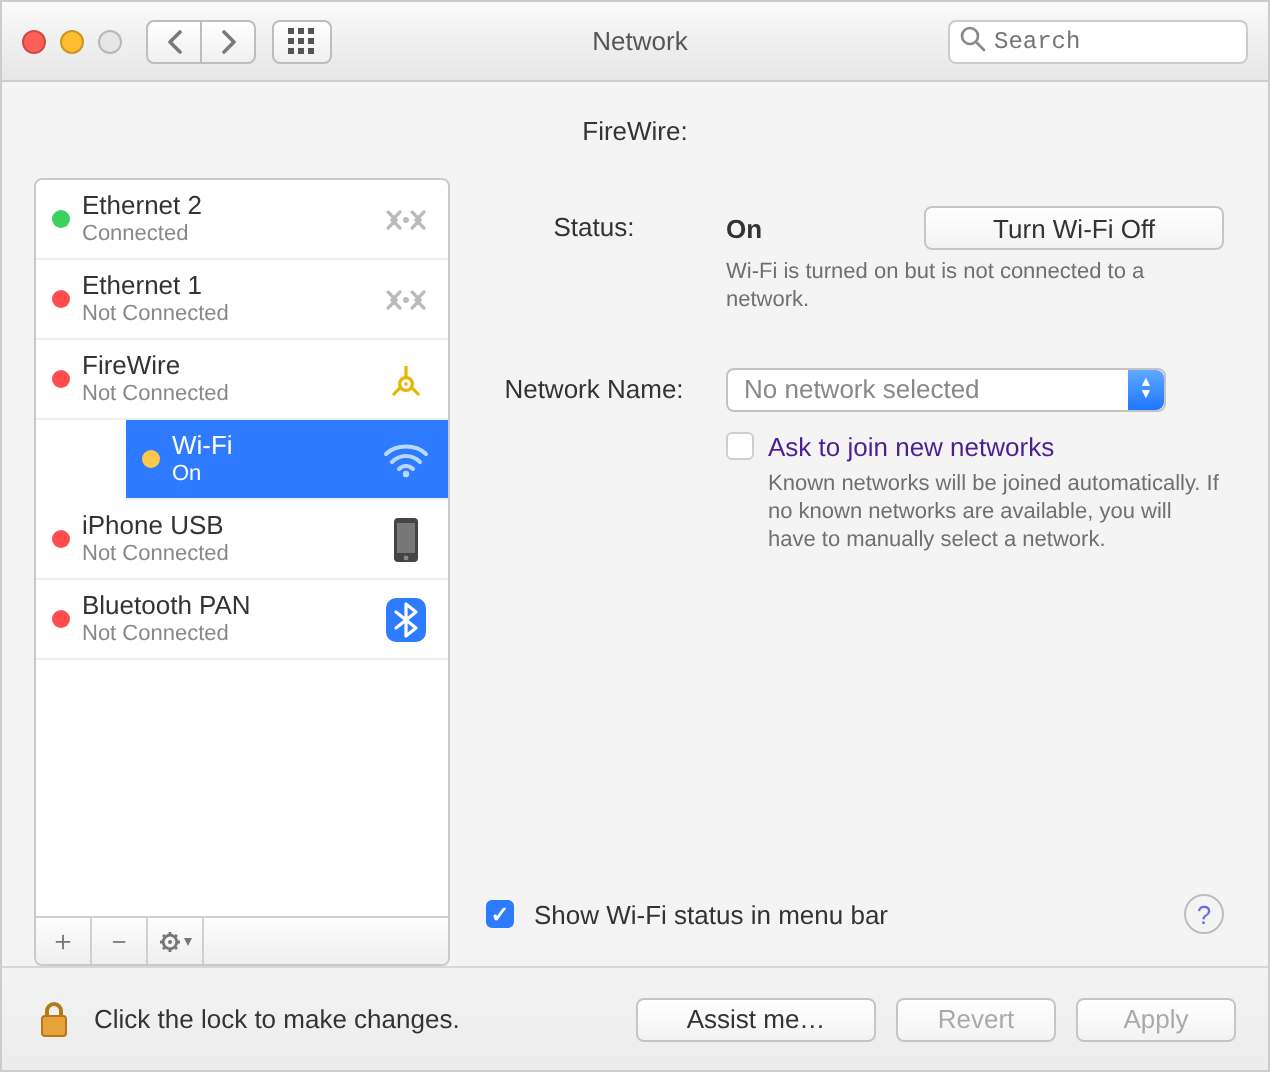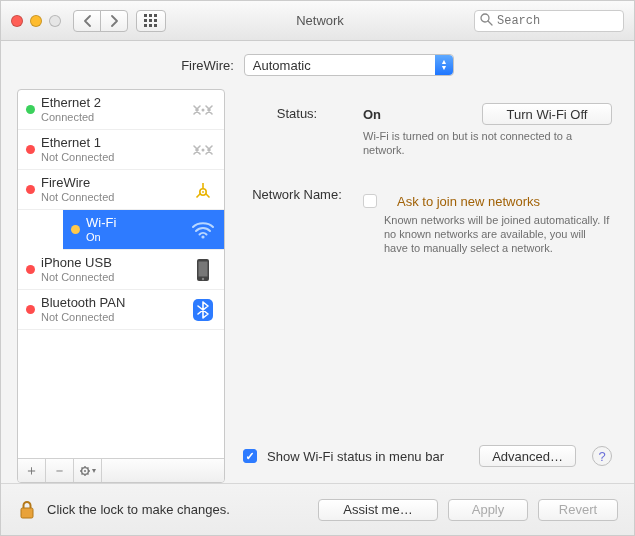--- a/index.html
+++ b/index.html
@@ -59,21 +59,21 @@
 .form-row { display: flex; align-items: flex-start; padding: 4px 0; }
 .form-row .lbl { width: 120px; text-align: center; padding-right: 12px; color: #333; padding-top: 3px; }
 .form-row .val { flex: 1; }
 .status-line { display: flex; align-items: center; gap: 14px; }
 .status-line .on { font-weight: 600; }
 .os-btn { height: 22px; padding: 0 12px; border: 1px solid #c5c5c5; border-radius: 4px; background: linear-gradient(#fff,#f3f3f3); font-size: 13px; color: #333; display:inline-flex; align-items:center; justify-content:center; box-shadow: 0 1px 0 #fff inset;}
 .os-btn:disabled, .os-btn.disabled { color: #aaa; }
 .sub { font-size: 11px; color: #6f6f6f; margin-top: 4px; line-height: 1.3; }
 .sub.small { font-size: 11px; }
 .net-select { width: 220px; }
-.check-row { display: flex; align-items: center; gap: 20px; color: #a16207; font-size: 13px;}
+.check-row { display: flex; align-items: center; gap: 7px; color: #4c1d95; font-size: 13px;}
 .check-box { width: 14px; height: 14px; border: 1px solid #cfcfcf; border-radius: 3px; background: #fff; position: relative; display:inline-flex; align-items:center; justify-content:center;}
 .check-box.checked { background: #2d7bff; border-color:#2d7bff; }
 .check-box.checked::after { content:"✓"; color:#fff; font-size: 11px; font-weight:700; }
 .detail-foot { margin-top: auto; padding: 10px 0 14px 0; display: flex; align-items: center; gap: 10px; }
 .help-circle { width: 20px; height: 20px; border: 1px solid #bdbdbd; border-radius: 50%; display: flex; align-items: center; justify-content: center; color: #6a6fd9; font-size: 13px; margin-left: 6px;}
 
 .bottombar { height: 52px; border-top: 1px solid #d7d7d7; background: linear-gradient(#f3f3f3,#ececec); display: flex; align-items: center; padding: 0 16px; gap: 10px; }
 .lock { width: 20px; height: 22px; display:flex; align-items:center; justify-content:center; }
 .btn-row { margin-left: auto; display: flex; gap: 10px; }
 </style>
@@ -122,24 +122,20 @@
             <circle cx="5" cy="5" r="4" stroke="#888" stroke-width="1.3" fill="none"></circle>
             <line x1="8" y1="8" x2="12" y2="12" stroke="#888" stroke-width="1.3" stroke-linecap="round"></line>
           </svg>
       </span>
       <input class="search" placeholder="Search" style="">
     </div>
   </div>
 
   <div class="location-row">
     <label>FireWire:</label>
-    <div class="aqua-select loc-select">
-      <span>Automatic</span>
-      <span class="caps">▲<br>▼</span>
-    </div>
   </div>
 
   <div class="main">
 
     <div class="sidelist">
       <div class="list-body">
 
         <div class="svc-row">
           <span class="dot green"></span>
           <div class="svc-txt">
@@ -256,55 +252,58 @@
       </div>
     </div>
 
     <div class="detail">
       <div class="form-row">
         <div class="lbl">Status:</div>
         <div class="val">
           <div class="status-line">
             <span class="on">On</span>
             <span style="flex:1"></span>
-            <button class="os-btn" style="width:130px">Turn Wi-Fi Off</button>
+            <button class="os-btn" style="width:150px">Turn Wi-Fi Off</button>
           </div>
           <div class="sub">Wi-Fi is turned on but is not connected to a network.</div>
         </div>
       </div>
 
       <div class="form-row" style="margin-top:18px">
         <div class="lbl">Network Name:</div>
         <div class="val">
+          <div class="aqua-select net-select">
+            <span style="color:#888">No network selected</span>
+            <span class="caps">▲<br>▼</span>
+          </div>
           <div class="check-row" style="margin-top:10px">
             <span class="check-box"></span>
             <span>Ask to join new networks</span>
           </div>
           <div class="sub small" style="margin-left:21px;max-width:250px">Known networks will be joined automatically. If no known networks are available, you will have to manually select a network.</div>
         </div>
       </div>
 
       <div class="detail-foot">
         <span class="check-box checked"></span>
         <span style="color:#333">Show Wi-Fi status in menu bar</span>
         <span style="flex:1"></span>
-        <button class="os-btn">Advanced…</button>
         <span class="help-circle">?</span>
       </div>
     </div>
   </div>
 
   <div class="bottombar">
     <span class="lock">
       <svg width="18" height="20" viewBox="0 0 18 20">
           <rect x="3" y="8" width="12" height="10" rx="1.5" fill="#e8a23a" stroke="#b47818"></rect>
           <path d="M5.5 8 V5.5 a3.5 3.5 0 0 1 7 0 V8" fill="none" stroke="#b47818" stroke-width="2"></path>
         </svg>
     </span>
     <span>Click the lock to make changes.</span>
     <div class="btn-row">
       <button class="os-btn" style="width:120px">Assist me…</button>
+      <button class="os-btn disabled" style="width:80px">Revert</button>
       <button class="os-btn disabled" style="width:80px">Apply</button>
-      <button class="os-btn disabled" style="width:80px">Revert</button>
     </div>
   </div>
 
 </div>
 
 </body></html>

